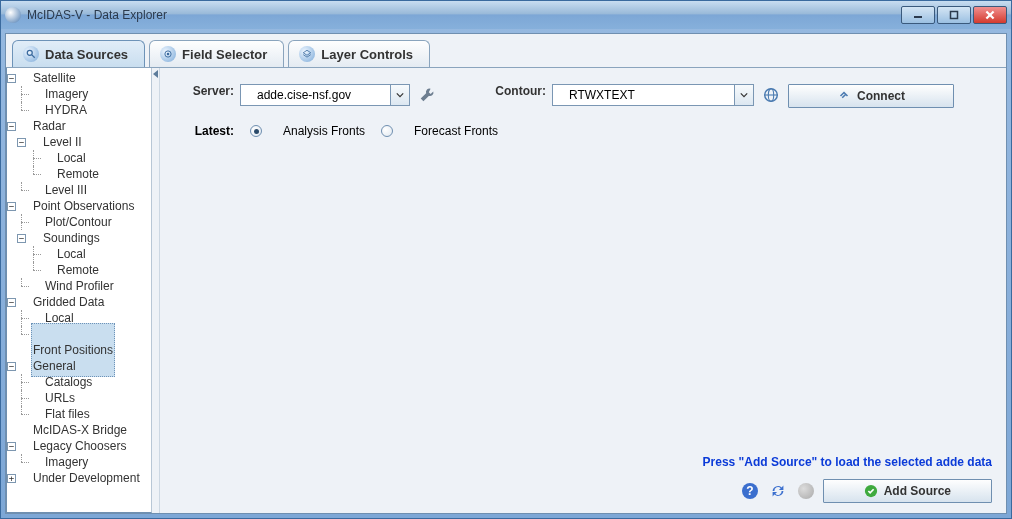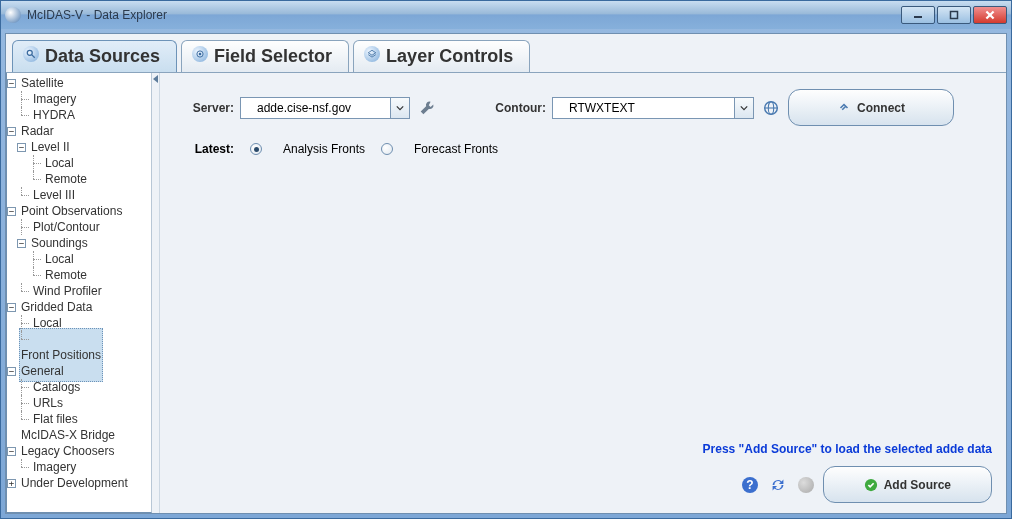--- a/index.html
+++ b/index.html
@@ -57,29 +57,29 @@
   flex-direction: column;
 }
 .tabbar {
   display: flex;
   padding: 6px 6px 0 6px;
   background: #eef2f7;
   gap: 4px;
 }
 .tab {
   display: flex;
-  align-items: flex-start;
+  align-items: flex-end;
   gap: 6px;
   padding: 5px 16px 5px 10px;
   border: 1px solid #8aa4bd;
   border-bottom: none;
   border-radius: 6px 6px 0 0;
   background: linear-gradient(to bottom, #fefefe, #e4ebf2);
   cursor: pointer;
-  font-size: 18px;
+  font-size: 13px;
   font-weight: bold;
   color: #333;
 }
 .tab.active {
   background: linear-gradient(to bottom, #e1edf8, #c9deef);
   border-color: #6d93b8;
 }
 .tab .tab-icn {
   width: 16px; height: 16px;
   border-radius: 50%;
@@ -145,34 +145,34 @@
   left: 4px; top: 0; bottom: 8px;
   border-left: 1px dotted #999;
 }
 .tree .branch::after {
   content: '';
   position: absolute;
   left: 4px; top: 8px; width: 8px;
   border-top: 1px dotted #999;
 }
 .tree .branch.cont::before { bottom: 0; }
-.tree .lbl { padding: 0 2px; }
+.tree .lbl { padding: 0 2px; margin-left: 12px; }
 .tree .lbl.selected { background: #c9deef; border: 1px dotted #6d93b8; padding: 18px 1px; }
 .ind { display: inline-block; height: 1px; }
 .i1 { width: 10px; } .i2 { width: 22px; }
 .main-panel {
   flex: 1;
   display: flex;
   flex-direction: column;
   padding: 16px 14px 10px 14px;
   background: #eef2f7;
 }
 .form-row {
   display: flex;
-  align-items: center;
+  align-items: flex-start;
   gap: 6px;
   margin-bottom: 16px;
 }
 .form-row .lbl-field {
   width: 60px;
   text-align: right;
   font-weight: bold;
   color: #333;
 }
 .combo {
@@ -196,24 +196,24 @@
   cursor: pointer;
 }
 .combo .drop svg { width: 8px; height: 6px; }
 .icon-btn-small {
   width: 22px; height: 22px;
   display: flex; align-items: center; justify-content: center;
   cursor: pointer;
   border-radius: 3px;
 }
 .btn {
-  height: 37px;
+  height: 24px;
   padding: 0 30px;
   border: 1px solid #6f8fb0;
-  border-radius: 12px;
+  border-radius: 1px;
   background: linear-gradient(to bottom, #fefefe, #d7e3ee);
   cursor: pointer;
   font-size: 12px;
   font-weight: bold;
   color: #333;
   display: flex; align-items: center; gap: 6px;
 }
 .radio-row {
   display: flex; align-items: center; gap: 16px;
   margin-bottom: 16px;

